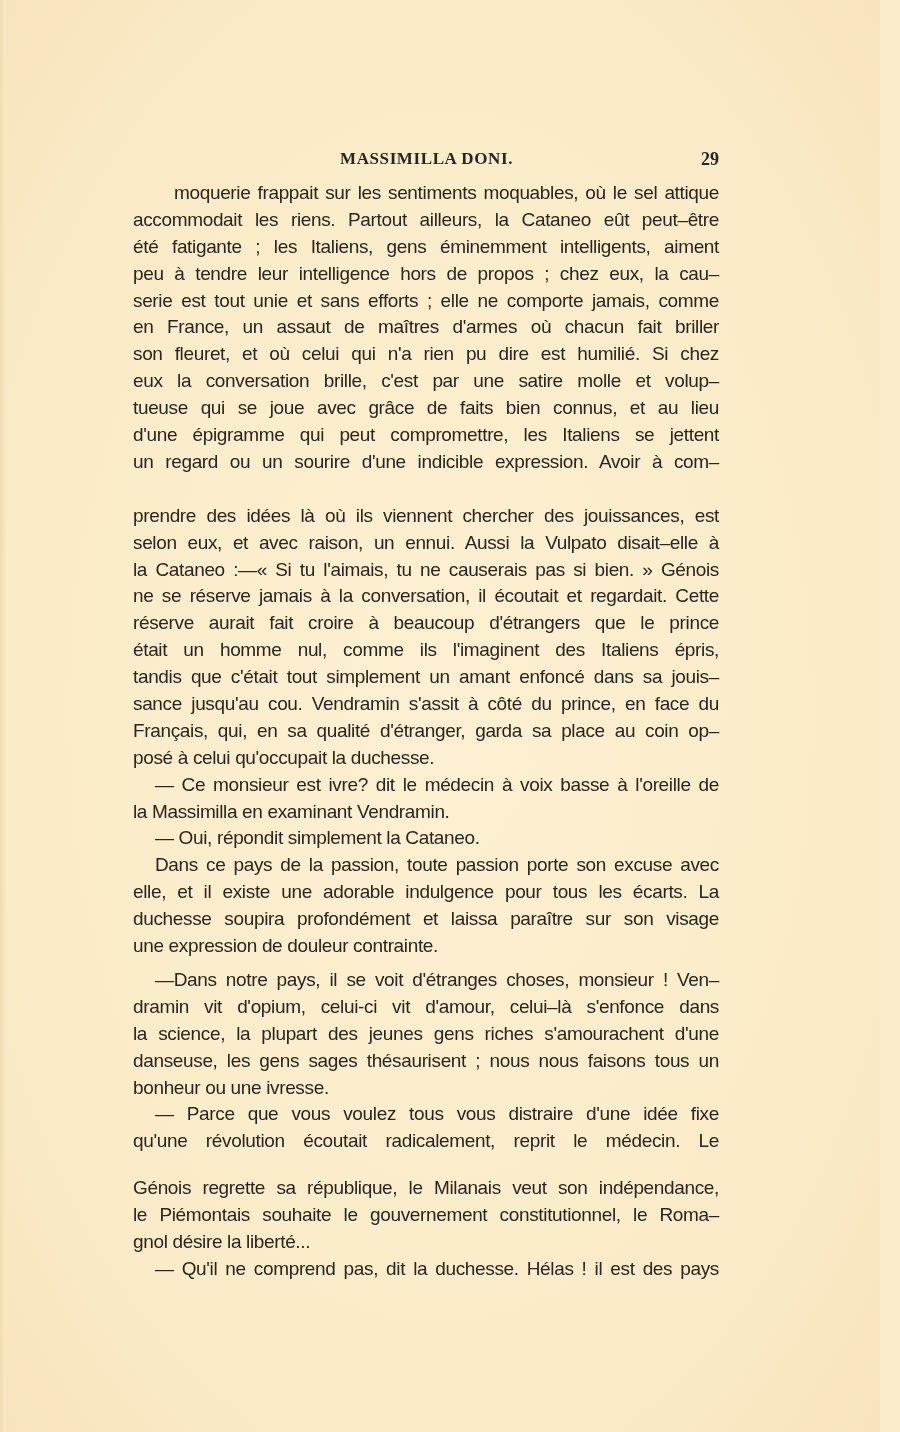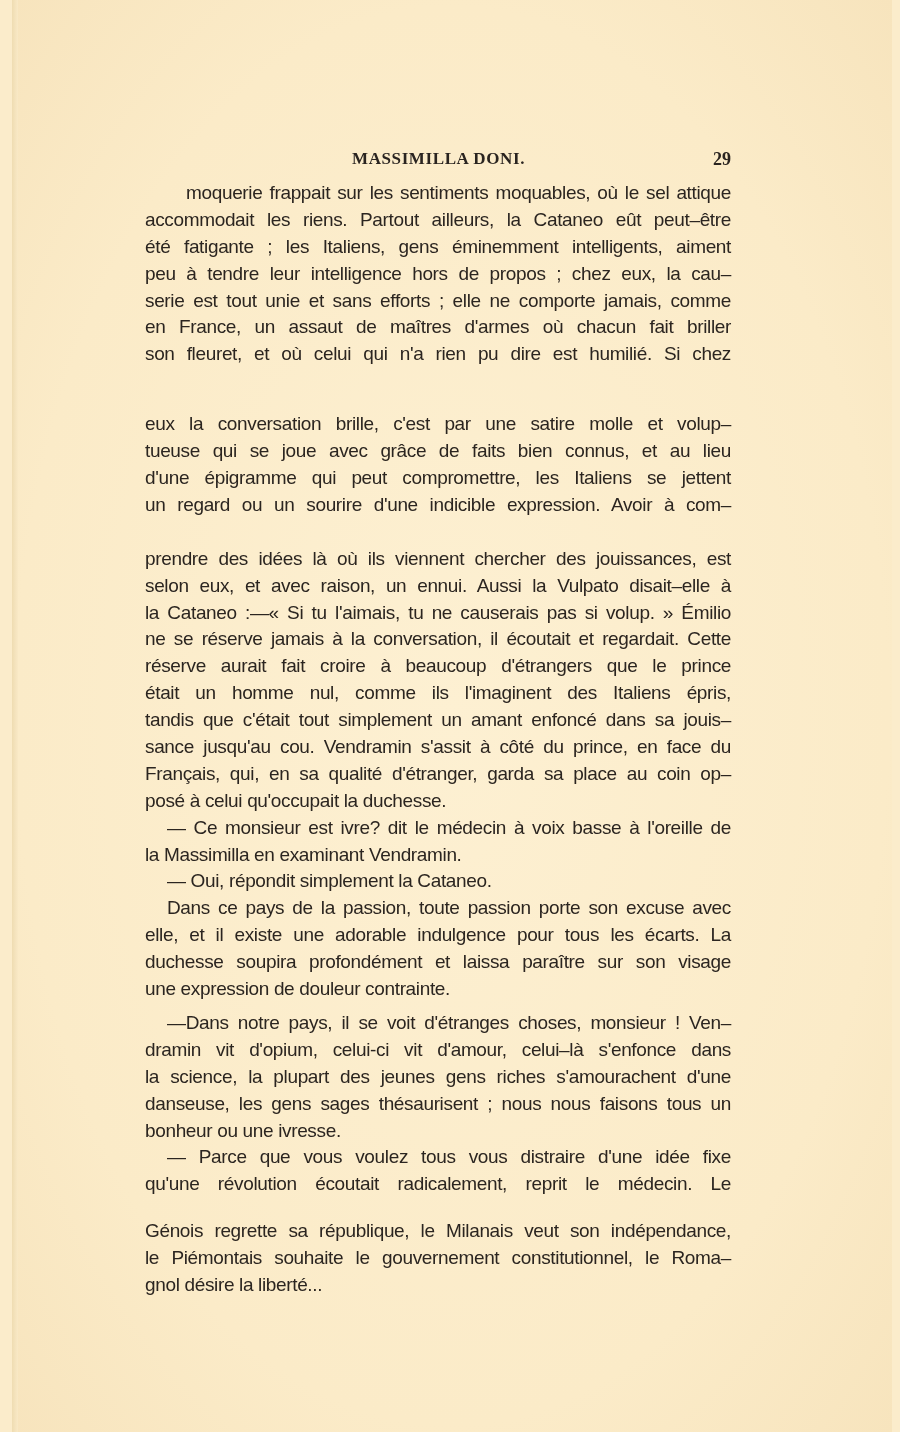--- a/index.html
+++ b/index.html
@@ -5,21 +5,21 @@
     html, body { margin: 0; padding: 0; }
     body {
       width: 900px;
       height: 1432px;
       background: #fbeccb;
       position: relative;
       overflow: hidden;
     }
     .page {
       position: absolute;
-      left: 12px; top: 0;
+      left: 0; top: 0;
       width: 880px; height: 1432px;
       background: radial-gradient(ellipse at 50% 50%, #fdf0d2 0%, #fbebc8 70%, #f7e4bd 100%);
     }
     .edge-left {
       position: absolute; left: 0; top: 0; width: 6px; height: 1432px;
       background: linear-gradient(to right, #efdcb2, #f9e9c6);
     }
     .header {
       position: absolute;
       top: 149px;
@@ -78,27 +78,27 @@
   </div>
 
   <div class="text-block" id="text-block">
       <span class="line" style="white-space: nowrap; text-align-last: justify; display: block; margin-left: 41px;">moquerie frappait sur les sentiments moquables, où le sel attique</span>
       <span class="line" style="white-space: nowrap; text-align-last: justify; display: block;">accommodait les riens. Partout ailleurs, la Cataneo eût peut–être</span>
       <span class="line" style="white-space: nowrap; text-align-last: justify; display: block;">été fatigante ; les Italiens, gens éminemment intelligents, aiment</span>
       <span class="line" style="white-space: nowrap; text-align-last: justify; display: block;">peu à tendre leur intelligence hors de propos ; chez eux, la cau–</span>
       <span class="line" style="white-space: nowrap; text-align-last: justify; display: block;">serie est tout unie et sans efforts ; elle ne comporte jamais, comme</span>
       <span class="line" style="white-space: nowrap; text-align-last: justify; display: block;">en France, un assaut de maîtres d'armes où chacun fait briller</span>
       <span class="line" style="white-space: nowrap; text-align-last: justify; display: block;">son fleuret, et où celui qui n'a rien pu dire est humilié. Si chez</span>
-      <span class="line" style="white-space: nowrap; text-align-last: justify; display: block; margin-top: 43px;">eux la conversation brille, c'est par une satire molle et volup–</span>
+      <span class="line" style="white-space: nowrap; text-align-last: justify; display: block;">eux la conversation brille, c'est par une satire molle et volup–</span>
       <span class="line" style="white-space: nowrap; text-align-last: justify; display: block;">tueuse qui se joue avec grâce de faits bien connus, et au lieu</span>
       <span class="line" style="white-space: nowrap; text-align-last: justify; display: block;">d'une épigramme qui peut compromettre, les Italiens se jettent</span>
       <span class="line" style="white-space: nowrap; text-align-last: justify; display: block;">un regard ou un sourire d'une indicible expression. Avoir à com–</span>
       <span class="line" style="white-space: nowrap; text-align-last: justify; display: block; margin-top: 27px;">prendre des idées là où ils viennent chercher des jouissances, est</span>
       <span class="line" style="white-space: nowrap; text-align-last: justify; display: block;">selon eux, et avec raison, un ennui. Aussi la Vulpato disait–elle à</span>
-      <span class="line" style="white-space: nowrap; text-align-last: justify; display: block;">la Cataneo :—« Si tu l'aimais, tu ne causerais pas si volup. » Émilio</span>
+      <span class="line" style="white-space: nowrap; text-align-last: justify; display: block;">la Cataneo :—« Si tu l'aimais, tu ne causerais pas si bien. » Génois</span>
       <span class="line" style="white-space: nowrap; text-align-last: justify; display: block;">ne se réserve jamais à la conversation, il écoutait et regardait. Cette</span>
       <span class="line" style="white-space: nowrap; text-align-last: justify; display: block;">réserve aurait fait croire à beaucoup d'étrangers que le prince</span>
       <span class="line" style="white-space: nowrap; text-align-last: justify; display: block;">était un homme nul, comme ils l'imaginent des Italiens épris,</span>
       <span class="line" style="white-space: nowrap; text-align-last: justify; display: block;">tandis que c'était tout simplement un amant enfoncé dans sa jouis–</span>
       <span class="line" style="white-space: nowrap; text-align-last: justify; display: block;">sance jusqu'au cou. Vendramin s'assit à côté du prince, en face du</span>
       <span class="line" style="white-space: nowrap; text-align-last: justify; display: block;">Français, qui, en sa qualité d'étranger, garda sa place au coin op–</span>
       <span class="line last" style="white-space: nowrap; text-align-last: left; display: block;">posé à celui qu'occupait la duchesse.</span>
       <span class="line indent" style="white-space: nowrap; text-align-last: justify; display: block;">— Ce monsieur est ivre? dit le médecin à voix basse à l'oreille de</span>
       <span class="line last" style="white-space: nowrap; text-align-last: left; display: block;">la Massimilla en examinant Vendramin.</span>
       <span class="line indent last" style="white-space: nowrap; text-align-last: left; display: block;">— Oui, répondit simplement la Cataneo.</span>
@@ -109,14 +109,15 @@
       <span class="line indent" style="white-space: nowrap; text-align-last: justify; display: block; margin-top: 7px;">—Dans notre pays, il se voit d'étranges choses, monsieur ! Ven–</span>
       <span class="line" style="white-space: nowrap; text-align-last: justify; display: block;">dramin vit d'opium, celui-ci vit d'amour, celui–là s'enfonce dans</span>
       <span class="line" style="white-space: nowrap; text-align-last: justify; display: block;">la science, la plupart des jeunes gens riches s'amourachent d'une</span>
       <span class="line" style="white-space: nowrap; text-align-last: justify; display: block;">danseuse, les gens sages thésaurisent ; nous nous faisons tous un</span>
       <span class="line last" style="white-space: nowrap; text-align-last: left; display: block;">bonheur ou une ivresse.</span>
       <span class="line indent" style="white-space: nowrap; text-align-last: justify; display: block;">— Parce que vous voulez tous vous distraire d'une idée fixe</span>
       <span class="line" style="white-space: nowrap; text-align-last: justify; display: block;">qu'une révolution écoutait radicalement, reprit le médecin. Le</span>
       <span class="line" style="white-space: nowrap; text-align-last: justify; display: block; margin-top: 20px;">Génois regrette sa république, le Milanais veut son indépendance,</span>
       <span class="line" style="white-space: nowrap; text-align-last: justify; display: block;">le Piémontais souhaite le gouvernement constitutionnel, le Roma–</span>
       <span class="line last" style="white-space: nowrap; text-align-last: left; display: block;">gnol désire la liberté...</span>
+      <span class="line indent" style="white-space: nowrap; text-align-last: justify; display: block;">— Qu'il ne comprend pas, dit la duchesse. Hélas ! il est des pays</span>
     </div>
 </div>
 
 </body></html>

